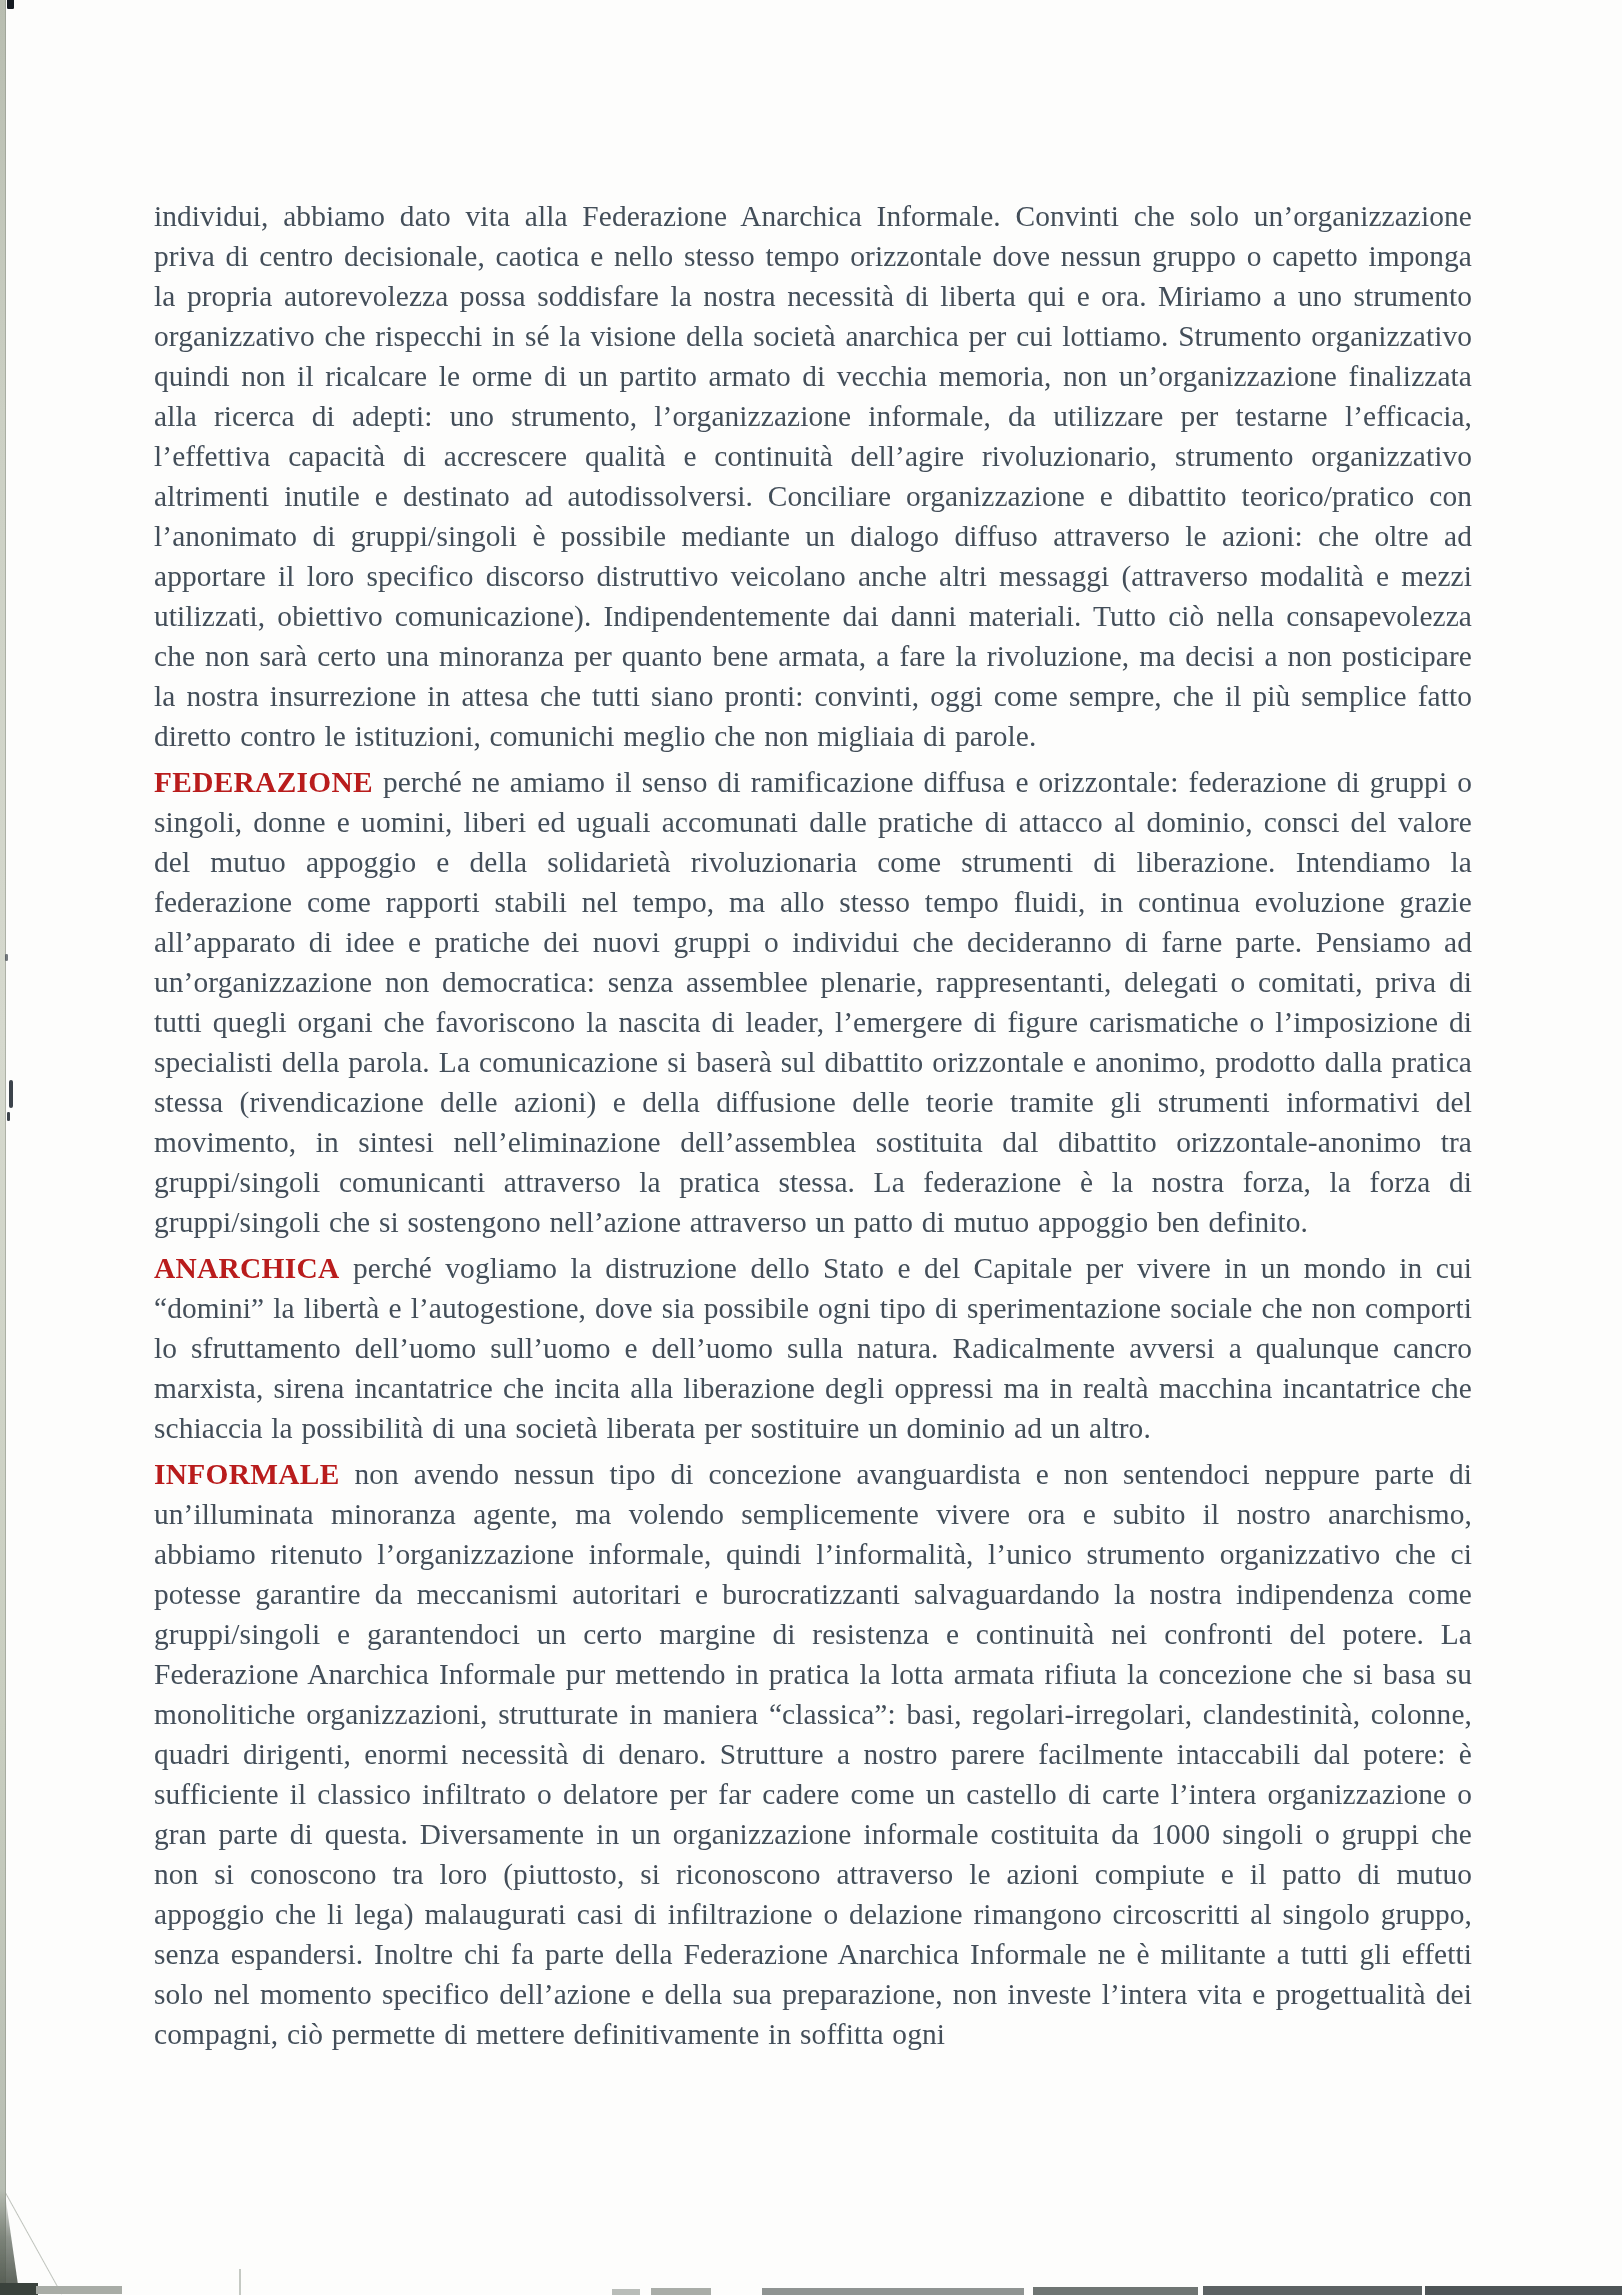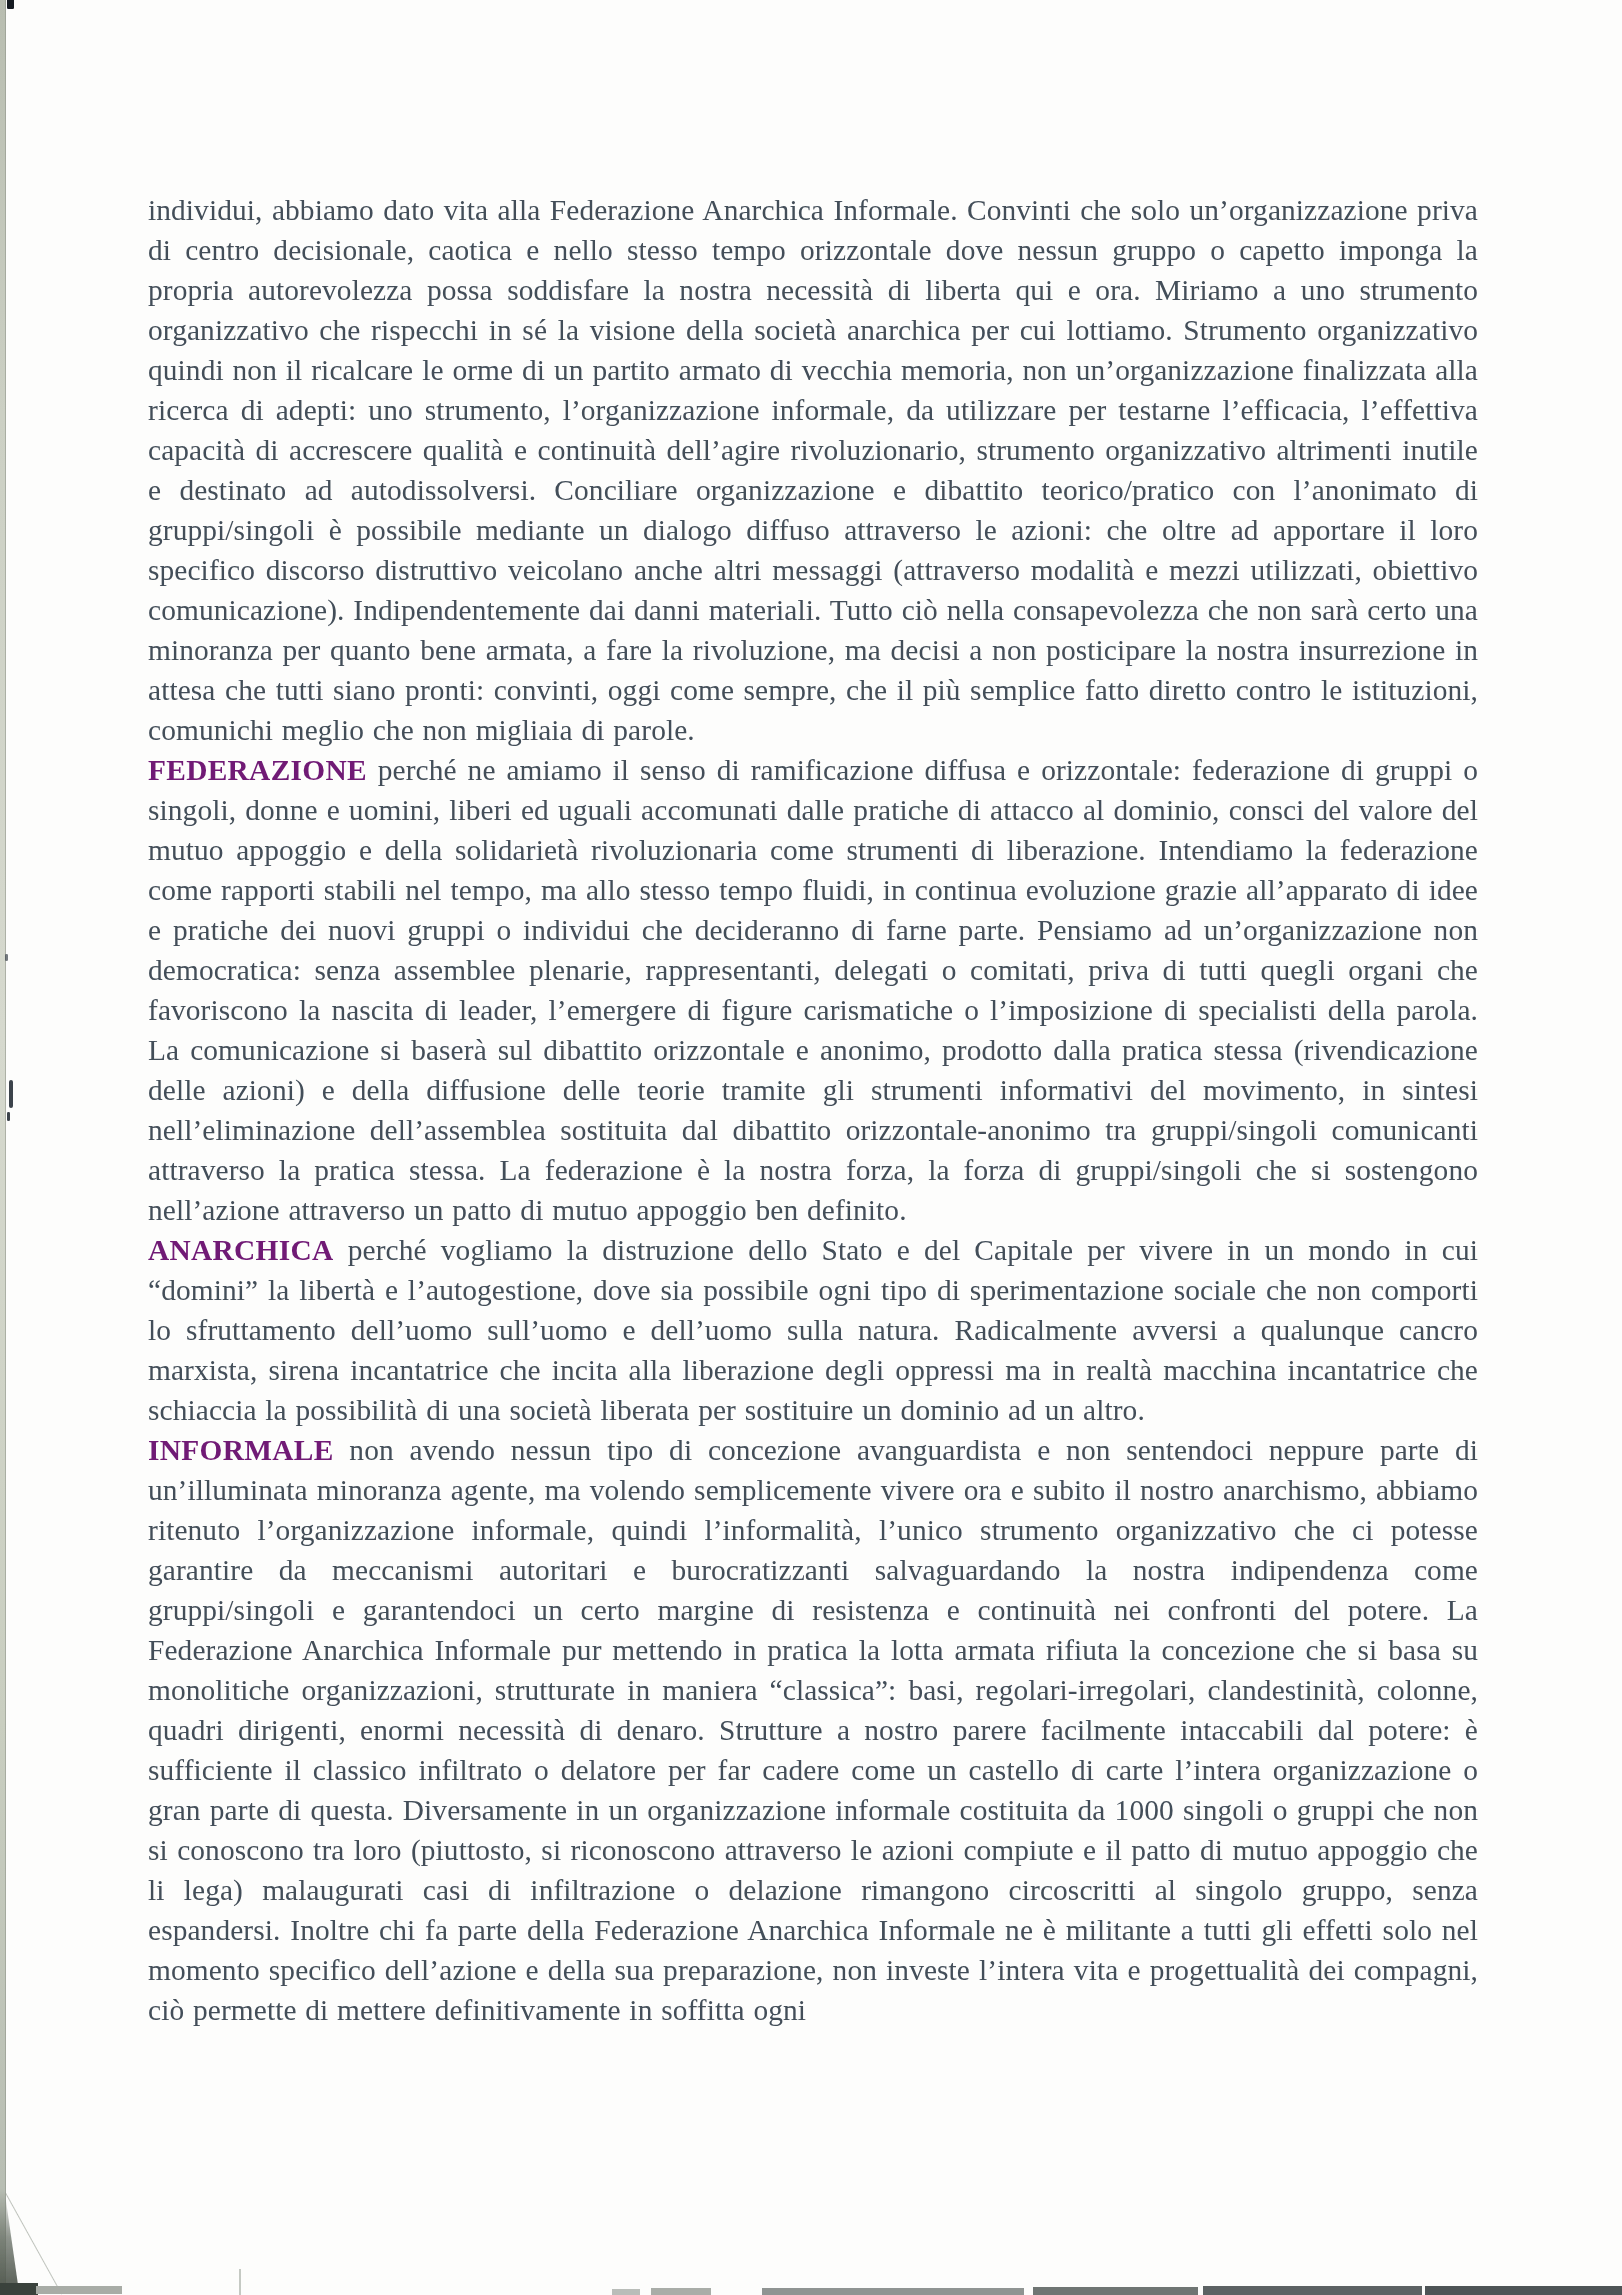--- a/index.html
+++ b/index.html
@@ -18,24 +18,24 @@
     position: absolute;
     left: 148px; top: 190px; width: 1330px;
     color: #434e59;
     font-size: 29.4px;
     line-height: 40px;
     text-align: justify;
     letter-spacing: 0.1px;
     word-spacing: 1.3px;
     filter: blur(0.3px);
   }
-  .doc p { margin: 0; }
+  .doc p { margin: 6px; }
   .doc .lead {
     font-weight: bold;
-    color: #701a75;
+    color: #b91c1c;
     letter-spacing: 0.3px;
   }
   
   .edge-left {
     position: absolute; left: 0; top: 0; width: 5.9px; height: 2295px;
     background: linear-gradient(180deg, #b8bdb0 0%, #ccd0c4 18%, #d6d9ce 45%, #c9cec0 75%, #b4bab0 100%);
     border-right: 1.3px solid rgba(140,146,134,0.55);
     filter: blur(0.4px);
   }
   .mark-top-left {

